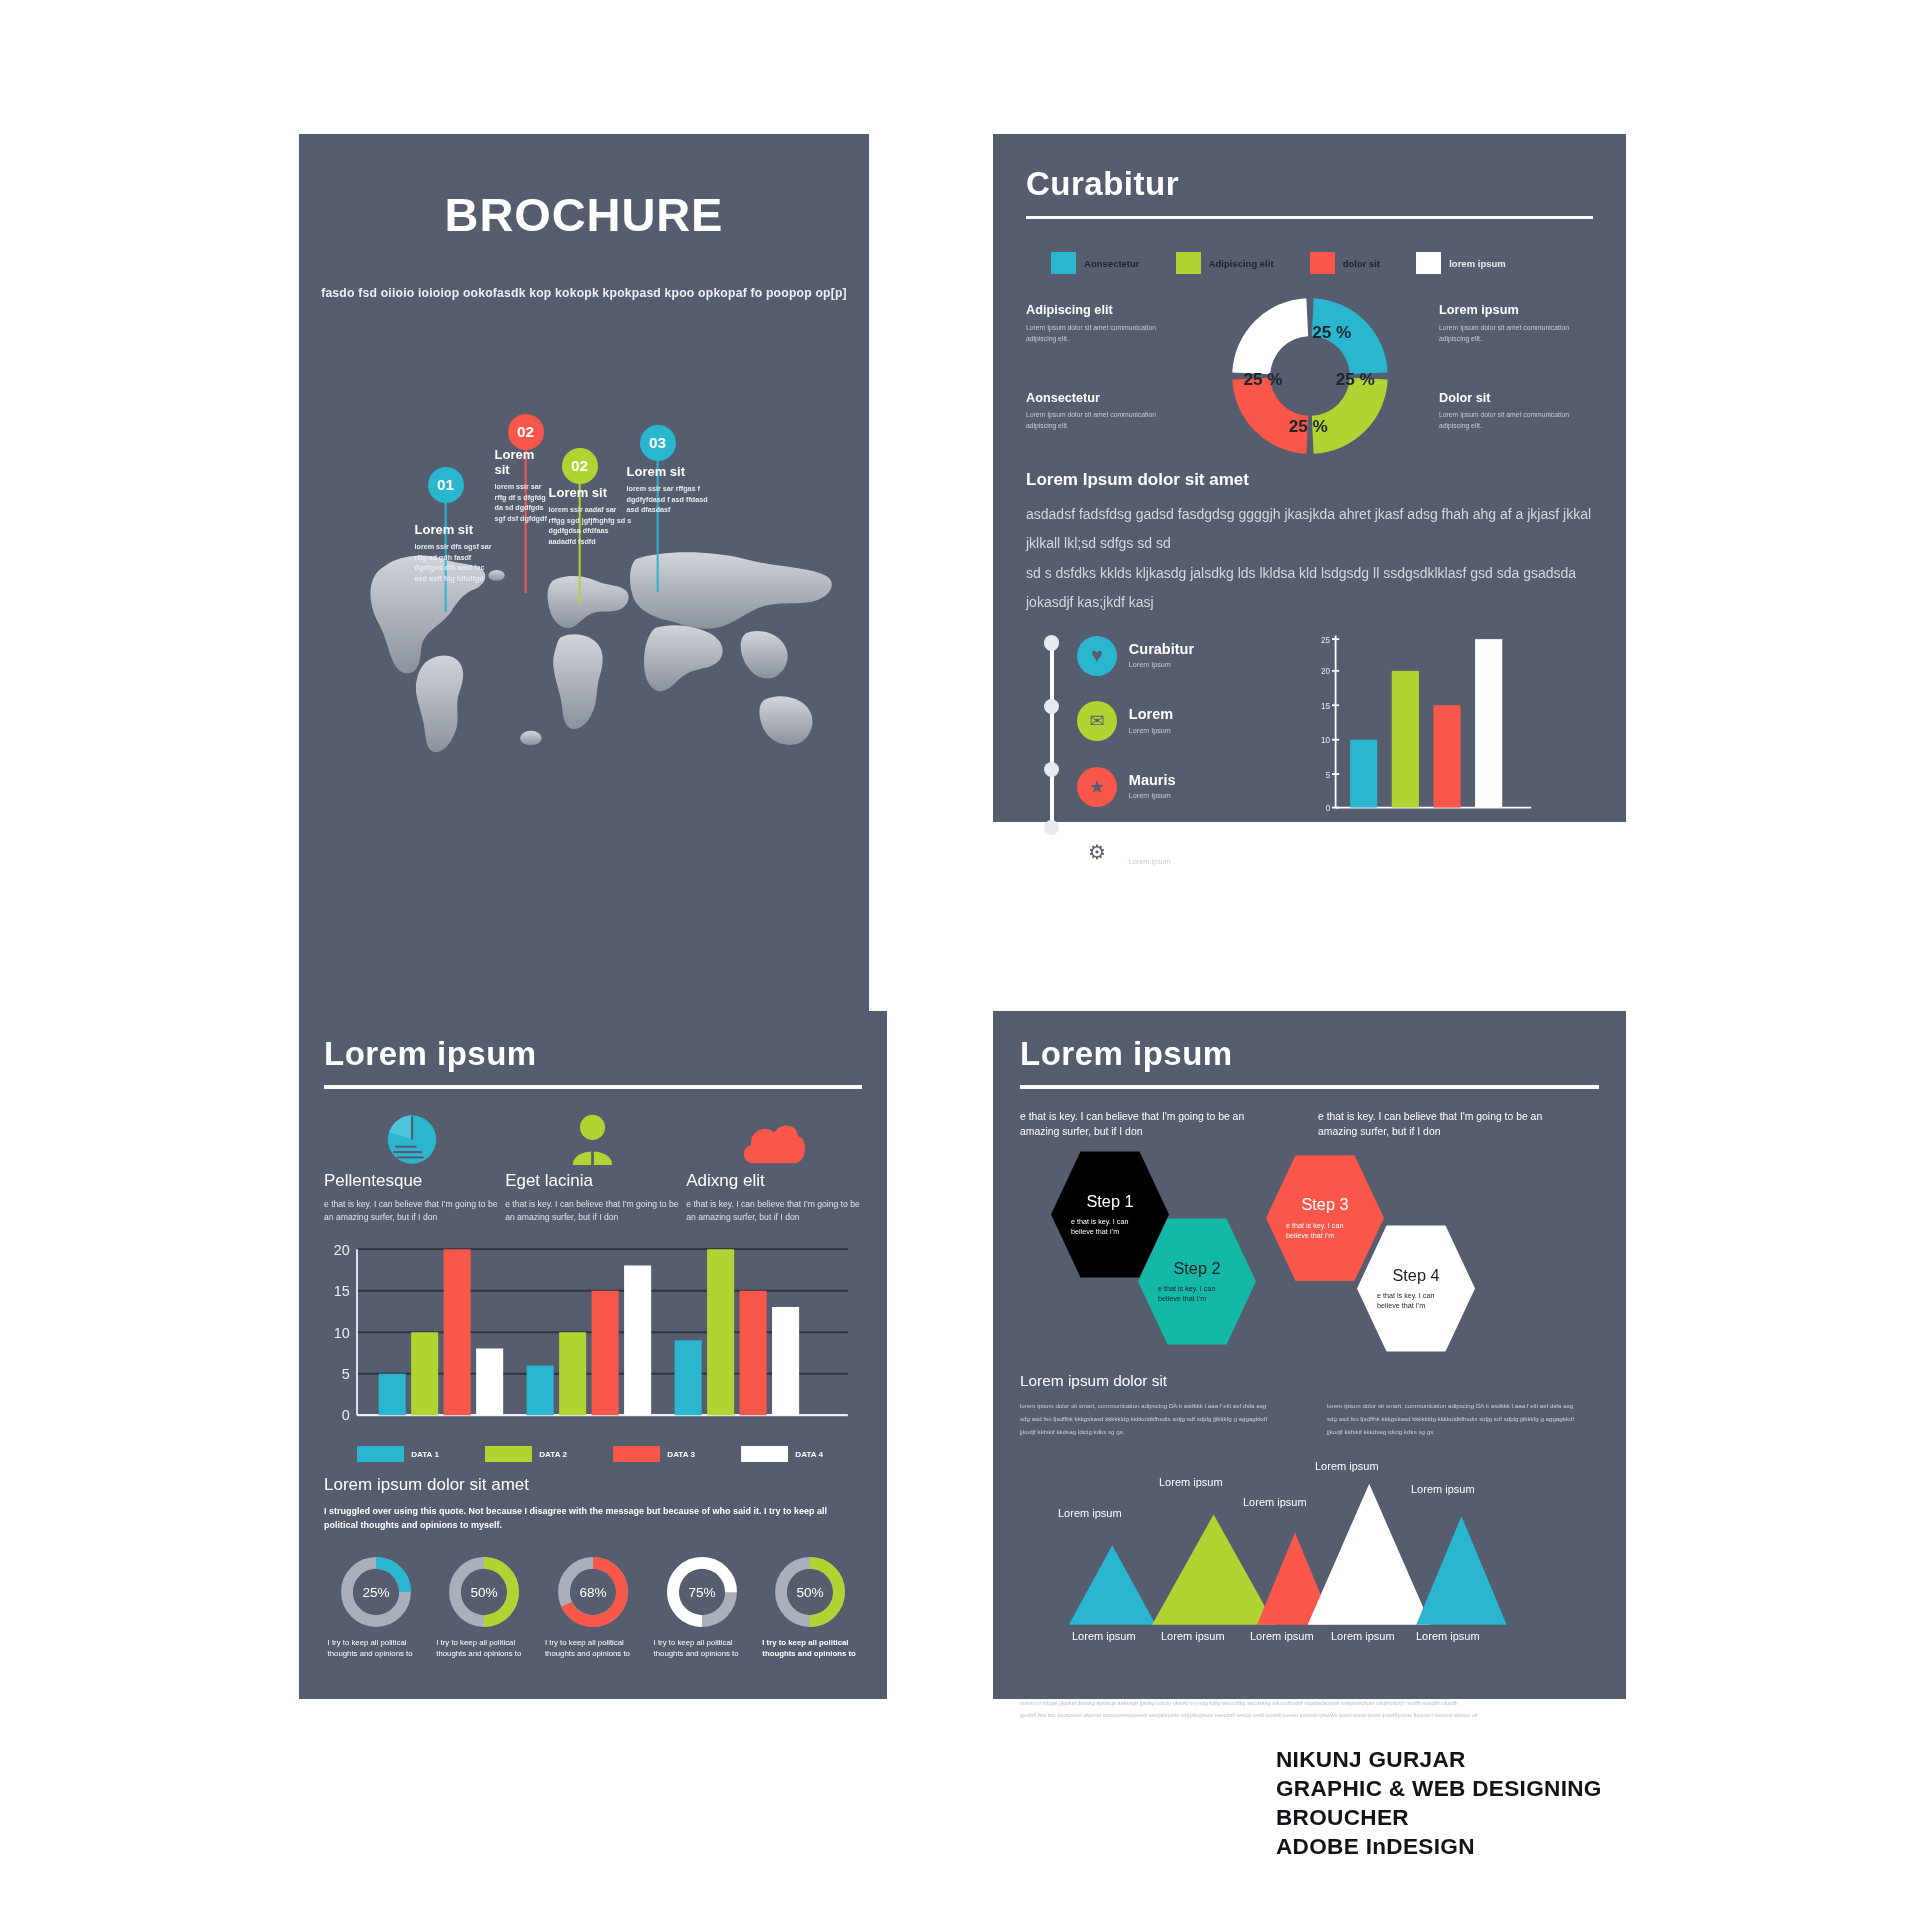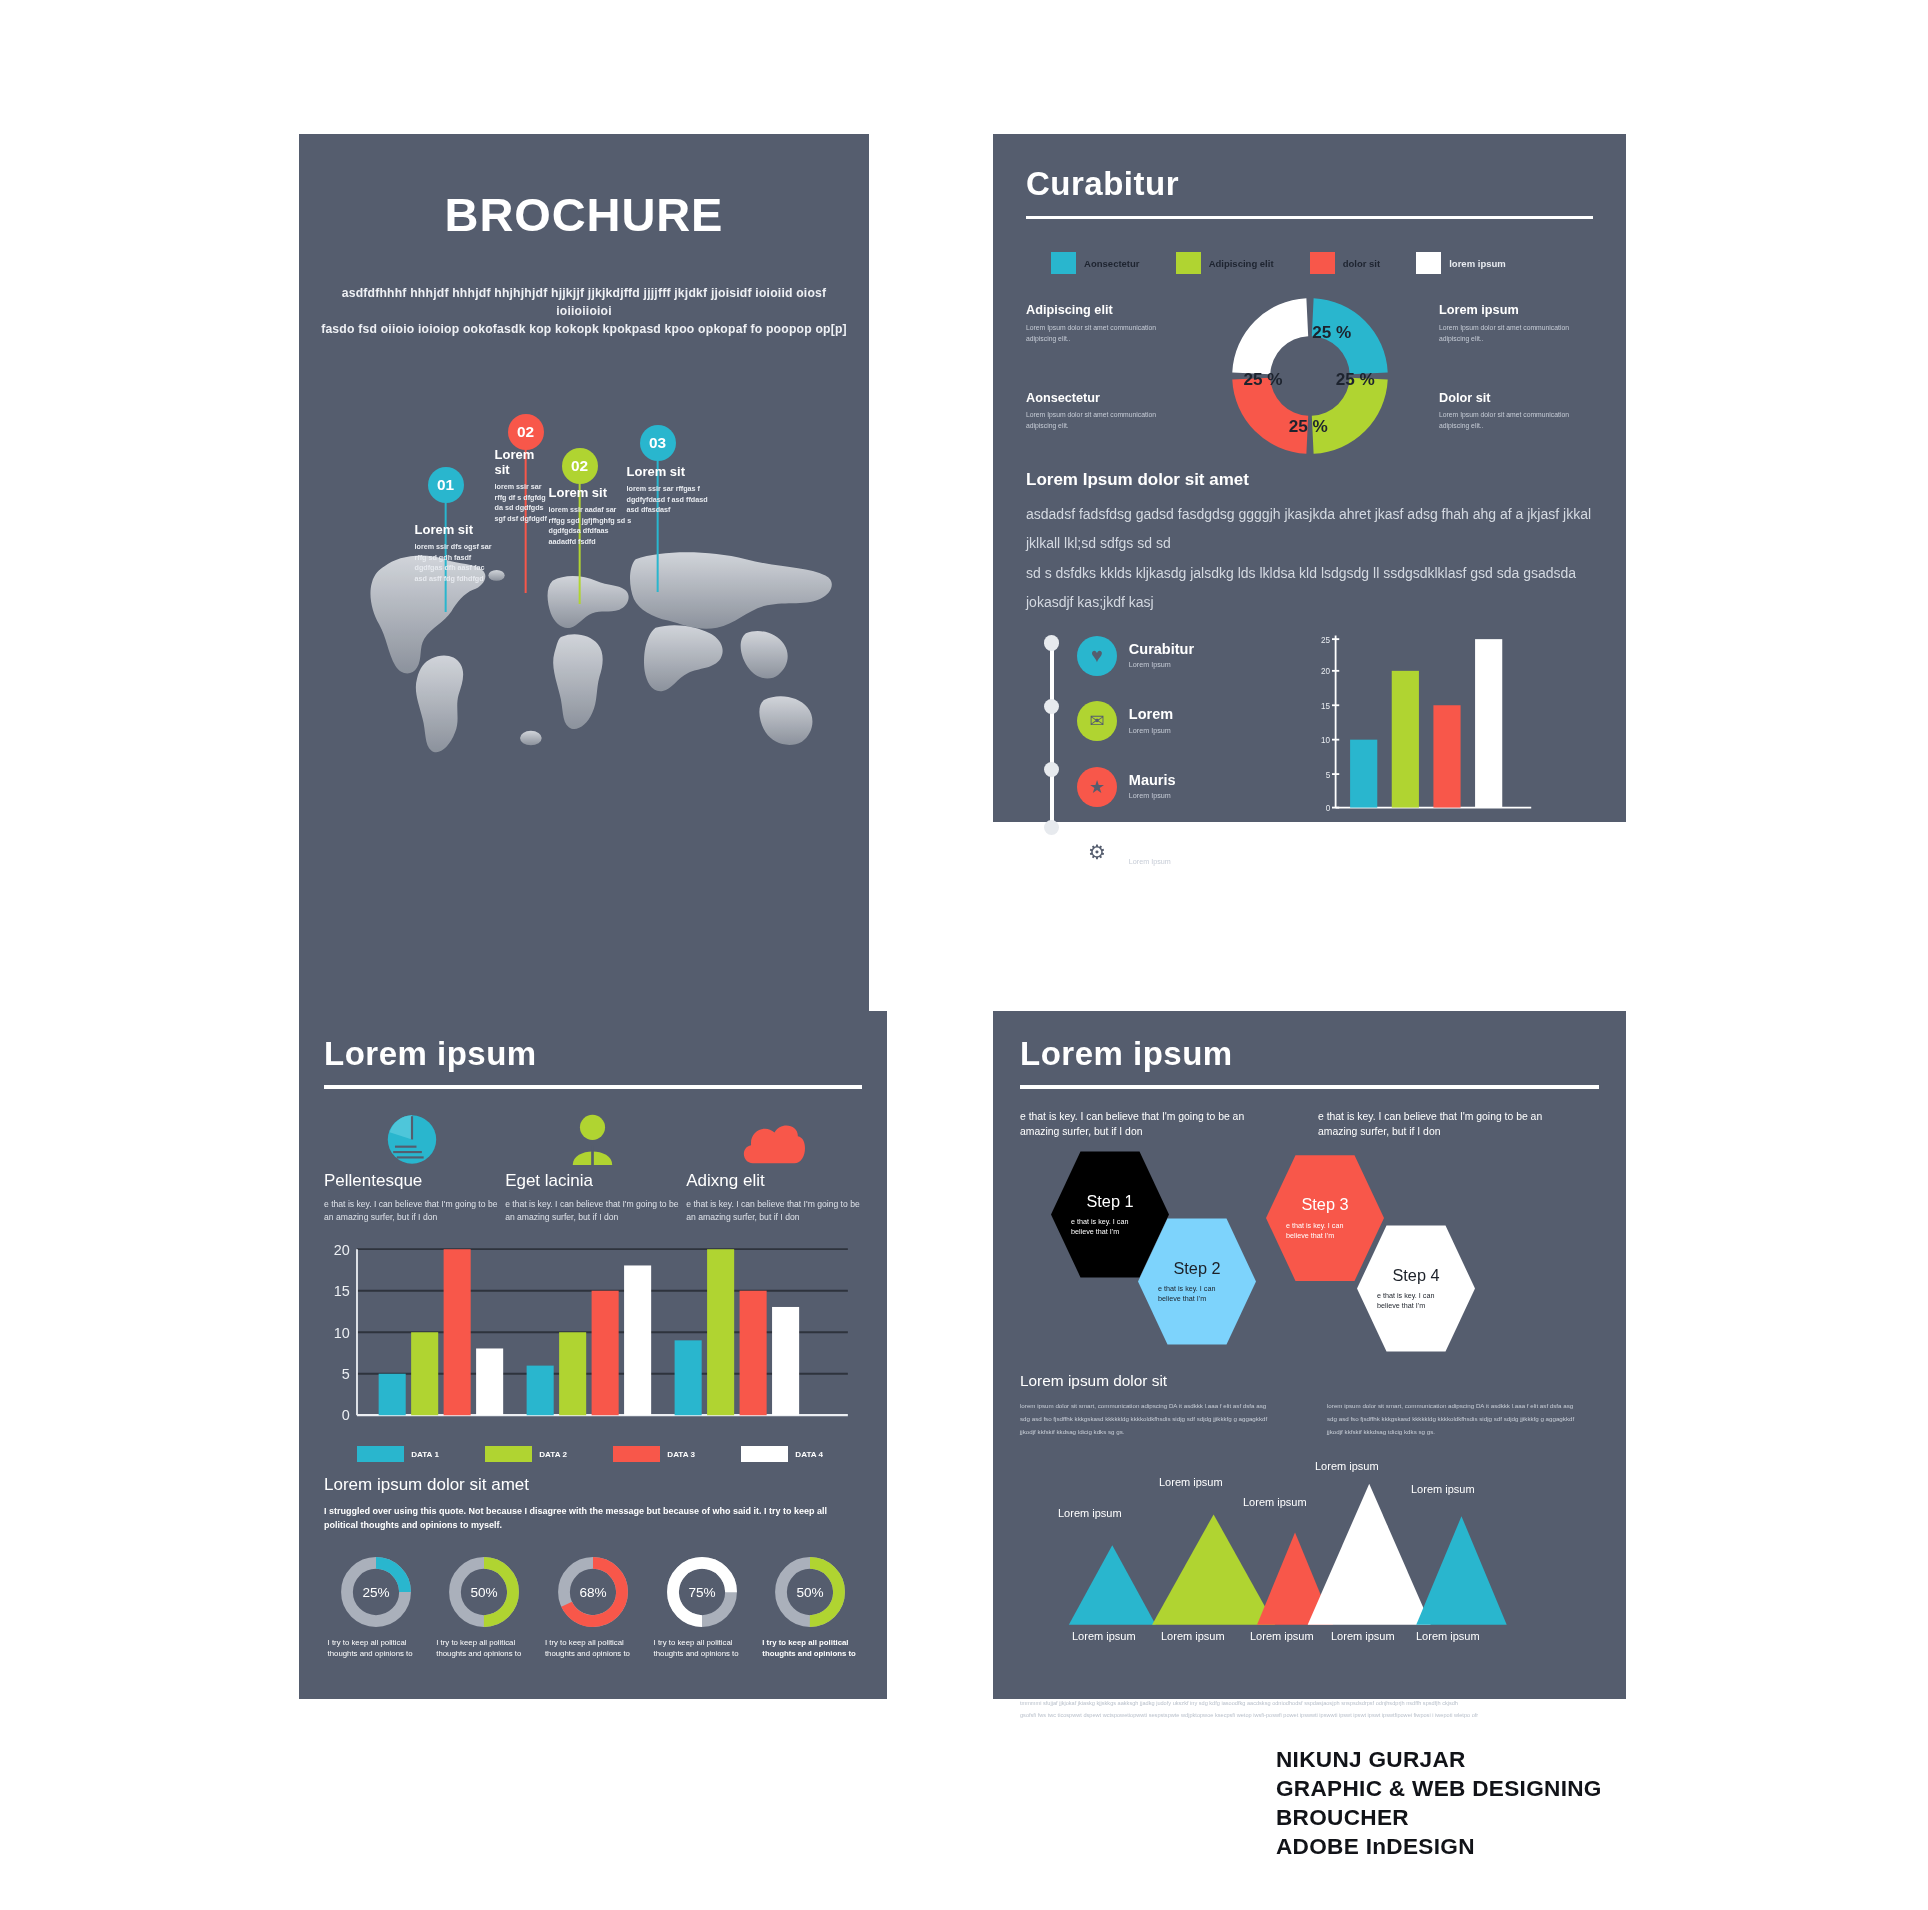--- a/index.html
+++ b/index.html
@@ -140,21 +140,20 @@
   }
 </style>
 </head>
 <body>
 
 <div class="panel" id="panel1">
   <div class="p1-title">
     <div>BROCHURE</div>
   </div>
   <div class="p1-sub">
-    <div>asdfdfhhhf hhhjdf hhhjdf hhjhjhjdf hjjkjjf jjkjkdjffd jjjjfff jkjdkf jjoisidf ioioiid oiosf ioiioiioioi</div>
     <div>fasdo fsd oiioio  ioioiop ookofasdk kop  kokopk kpokpasd kpoo opkopaf fo poopop op[p]</div>
   </div>
 
   <div class="map-wrap">
 
     <svg class="map-svg" viewBox="0 0 560 290">
       <defs>
         <linearGradient id="mg" x1="0" y1="0" x2="0" y2="1">
           <stop offset="0%" stop-color="#d8dbe0"></stop>
             <stop offset="100%" stop-color="#8f959f"></stop>
@@ -502,21 +501,21 @@
     </div>
 
     <div class="steps">
       <div class="hexwrap" style="left:31px; top:0;">
         <div class="hex" style="background:#000000;color:#ffffff;">
           <span class="sh">Step 1</span>
           <span class="sb">e that is key. I can believe that I'm</span>
         </div>
       </div>
       <div class="hexwrap" style="left:118px; top:67px;">
-        <div class="hex" style="background:#7dd3fc;color:#1c2129;">
+        <div class="hex" style="background:#14b8a6;color:#1c2129;">
           <span class="sh">Step 2</span>
           <span class="sb">e that is key. I can believe that I'm</span>
         </div>
       </div>
       <div class="hexwrap" style="left:246px; top:3.6px;">
         <div class="hex" style="background:#f8574a;color:#ffffff;">
           <span class="sh">Step 3</span>
           <span class="sb">e that is key. I can believe that I'm</span>
         </div>
       </div>

